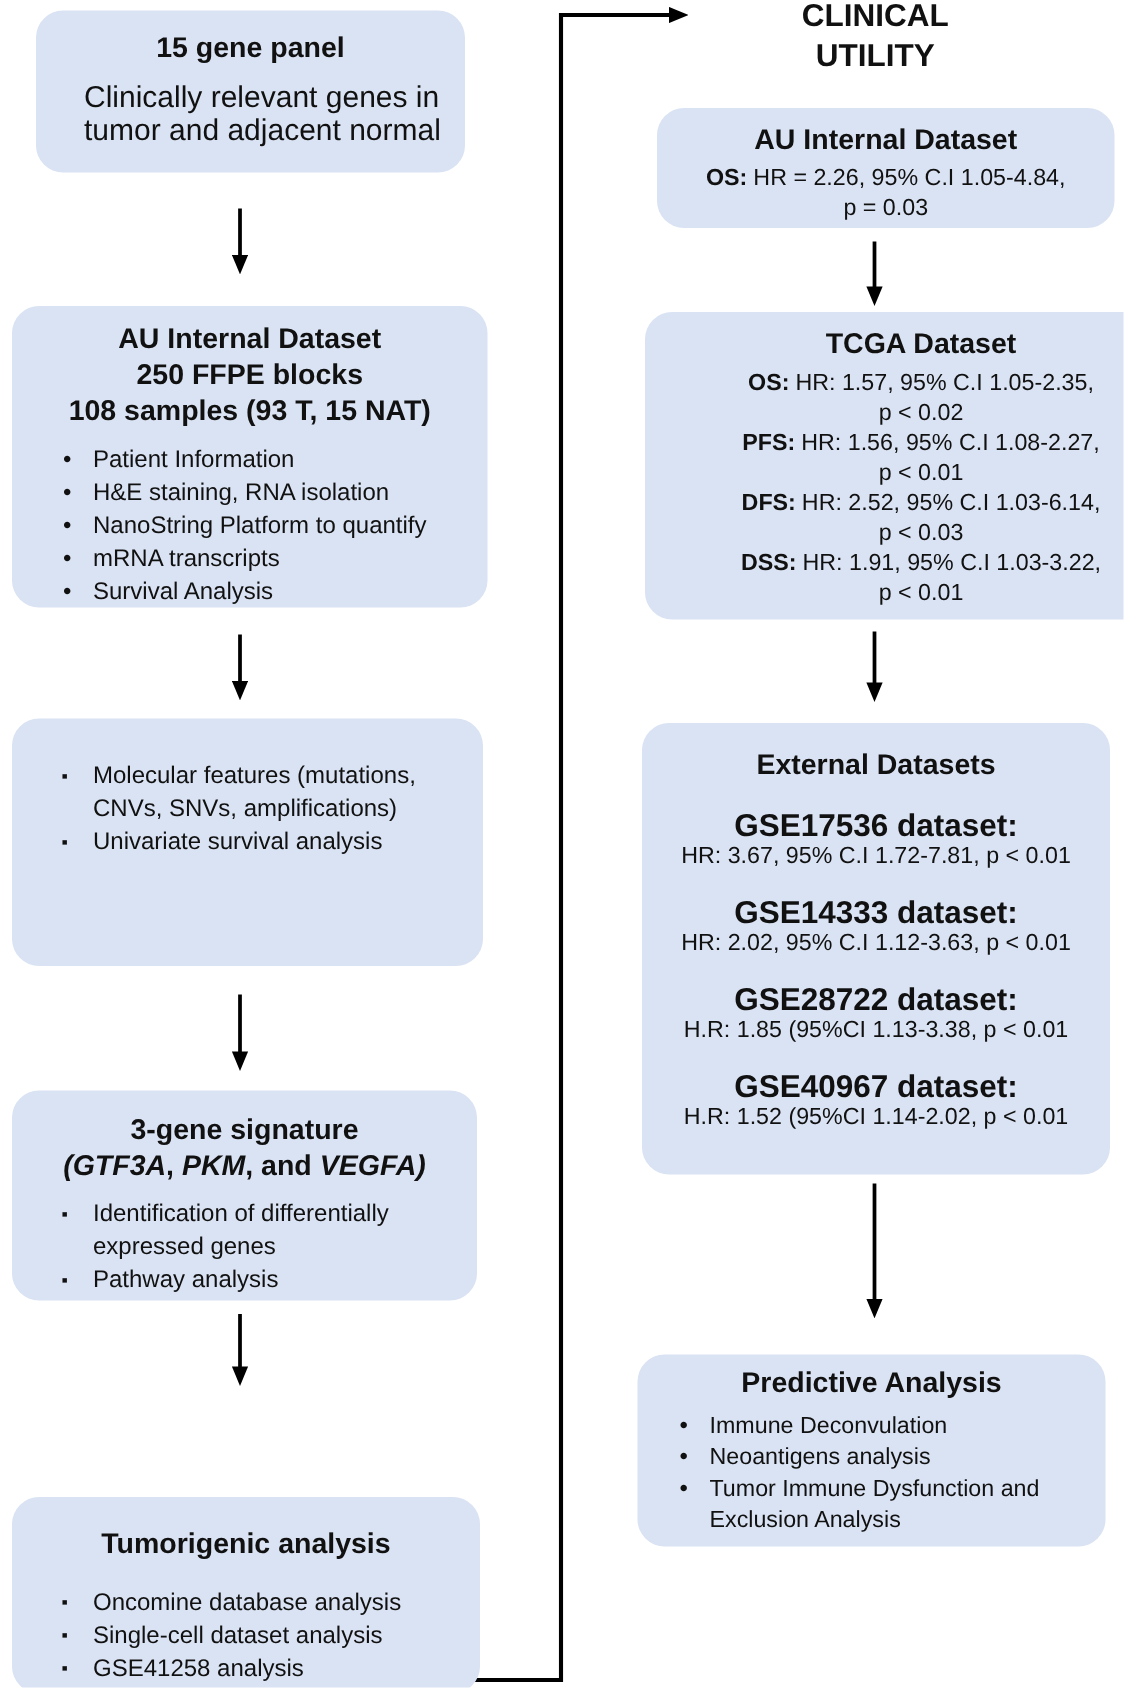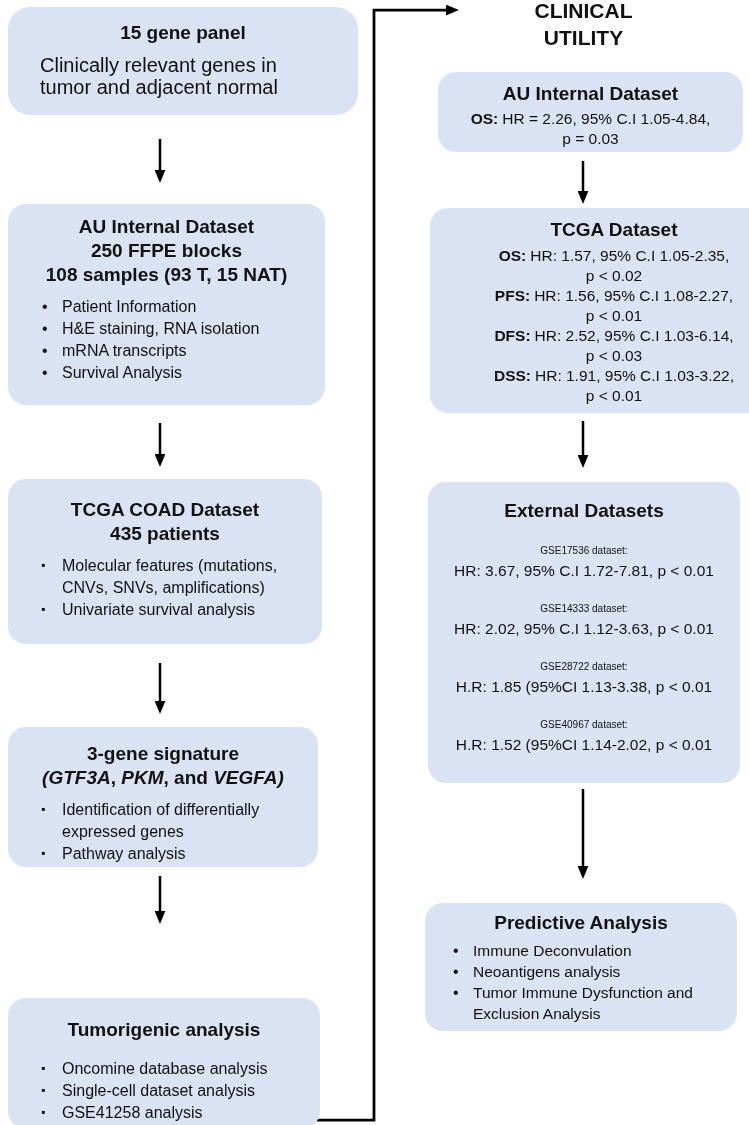--- a/index.html
+++ b/index.html
@@ -9,21 +9,21 @@
     font-family:"Liberation Sans", sans-serif;
   }
   svg.connectors{position:absolute;left:0;top:0;z-index:0;}
   .fbox{
     position:absolute;box-sizing:border-box;z-index:1;
     background:#dae3f3;border-radius:18px;
   }
   .title{font-weight:700;text-align:center;font-size:19px;line-height:24px;}
   .title .it{font-style:italic;}
   
-  #box-l1{left:8px;top:7px;width:350px;height:108px;padding-top:14px;border-radius:22px;}
+  #box-l1{left:24px;top:7px;width:286px;height:108px;padding-top:14px;}
   #box-l1 .body{font-size:20px;line-height:22px;margin:9px 0 0 32px;width:262px;}
   #box-l2{left:8px;top:204px;width:317px;height:201px;padding-top:11px;}
   #box-l3{left:8px;top:479px;width:314px;height:165px;padding-top:19px;}
   #box-l4{left:8px;top:727px;width:310px;height:140px;padding-top:15px;}
   #box-l5{left:8px;top:998px;width:312px;height:131px;padding-top:20px;}
   
   #box-r1{left:438px;top:72px;width:305px;height:80px;padding-top:10px;}
   #box-r2{left:430px;top:208px;width:368px;height:205px;padding-top:10px;}
   #box-r3{left:428px;top:482px;width:312px;height:301px;padding-top:17px;}
   #box-r4{left:425px;top:903px;width:312px;height:128px;padding-top:8px;}
@@ -35,21 +35,21 @@
   #box-l5 ul.blist{margin-top:16px;}
   #box-r4 ul.blist{margin-top:5px;padding-left:26px;}
   #box-r4 ul.blist li{font-size:15.5px;line-height:21px;}
   
   .rline{text-align:center;font-size:15.5px;line-height:20px;}
   .rline b{padding-right:4px;}
   #box-r1 .rline-wrap{margin-top:3px;}
   #box-r2 .rline-wrap{margin-top:4px;}
   .ds-group{margin-top:18px;text-align:center;}
   .ds-group:first-of-type{margin-top:13px;}
-  .ds-name{font-weight:400;font-size:10px;line-height:20px;}
+  .ds-name{font-weight:700;font-size:21px;line-height:20px;}
   .ds-stat{font-size:15.5px;line-height:20px;}
   
   #cu-heading{
     position:absolute;left:427px;top:-3px;width:313px;z-index:1;
     font-weight:700;font-size:21px;line-height:27px;text-align:center;
   }
 </style>
 </head>
 <body>
 
@@ -81,30 +81,27 @@
 
 <div class="fbox" id="box-l2">
   <div class="title">
     <div>AU Internal Dataset</div>
     <div>250 FFPE blocks</div>
     <div>108 samples (93 T, 15 NAT)</div>
   </div>
   <ul class="blist disc">
     <li>Patient Information</li>
     <li>H&amp;E staining, RNA isolation</li>
+    <li>NanoString Platform to quantify</li>
     <li>mRNA transcripts</li>
     <li>Survival Analysis</li>
   </ul>
 </div>
 
 <div class="fbox" id="box-l3">
-  <div class="title">
-    <div>TCGA COAD Dataset</div>
-    <div>435 patients</div>
-  </div>
   <ul class="blist square">
     <li>Molecular features (mutations, CNVs, SNVs, amplifications)</li>
     <li>Univariate survival analysis</li>
   </ul>
 </div>
 
 <div class="fbox" id="box-l4">
   <div class="title">
     <div>3-gene signature</div>
     <div><span class="it">(GTF3A</span><span>, </span><span class="it">PKM</span><span>, and </span><span class="it">VEGFA)</span></div>

